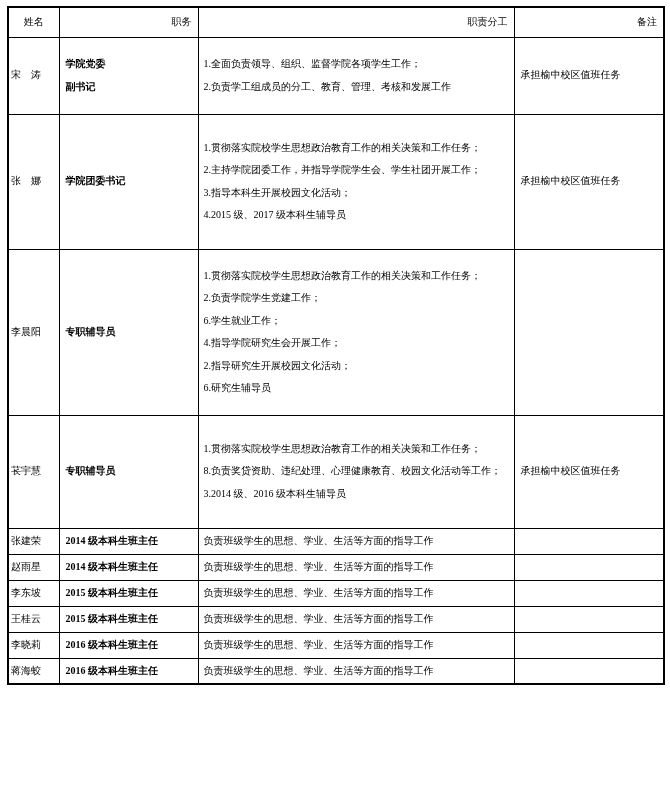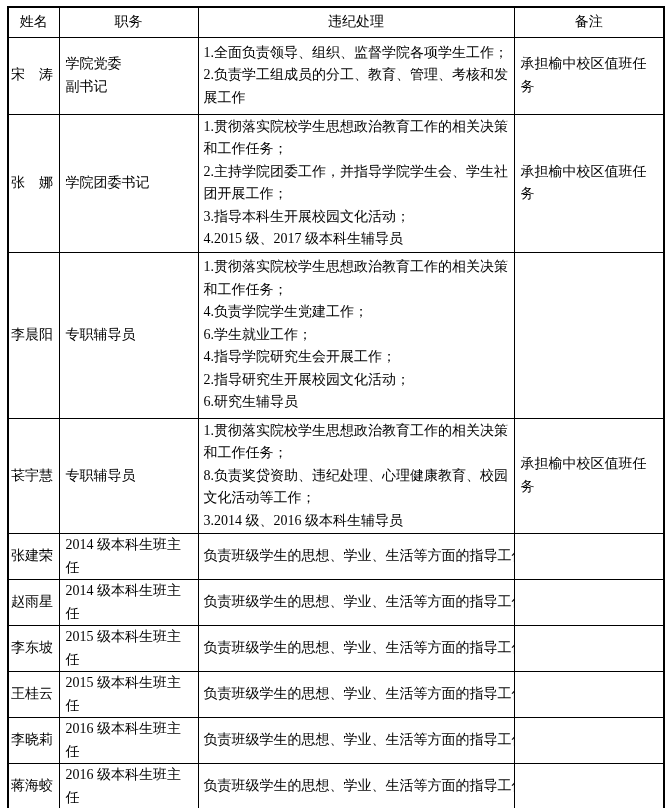--- a/index.html
+++ b/index.html
@@ -21,43 +21,44 @@
   table.duty-table {
     border-collapse: collapse;
     table-layout: fixed;
     width: 656px;
     margin: 6px 0 0 7px;
     border: 2px solid #000000;
   }
   .duty-table th,
   .duty-table td {
     border: 1px solid #000000;
-    font-size: 14px;
+    font-size: 10px;
     font-weight: normal;
     vertical-align: middle;
     overflow: hidden;
     box-sizing: border-box;
   }
   .duty-table th {
-    text-align: center;
+    text-align: right;
     padding: 0 6px;
   }
   .duty-table th.center {
     text-align: center;
     padding: 0 2px;
   }
   td.name-cell {
     text-align: left;
     padding: 0 2px;
     line-height: 22.5px;
   }
   td.position-cell {
     padding: 0 6px;
     white-space: pre-line;
     line-height: 22.5px;
+    font-weight: bold;
   }
   td.duties-cell {
     padding: 1px 5px;
     line-height: 22.5px;
   }
   td.duties-cell .duty-item {
     margin: 0;
   }
   td.duties-cell .duty-item.single {
     white-space: nowrap;
@@ -75,21 +76,21 @@
     <colgroup>
       <col style="width:51px">
       <col style="width:139px">
       <col style="width:316px">
       <col style="width:150px">
     </colgroup>
     <thead>
         <tr style="height: 30px;">
           <th class="center">姓名</th>
           <th>职务</th>
-          <th>违纪处理</th>
+          <th>职责分工</th>
           <th>备注</th>
         </tr>
       </thead>
     <tbody>
         <tr style="height: 77px;">
           <td class="name-cell">宋　涛</td>
           <td class="position-cell">学院党委
 副书记</td>
           <td class="duties-cell">
             <div class="duty-item">1.全面负责领导、组织、监督学院各项学生工作；</div>
@@ -106,21 +107,21 @@
             <div class="duty-item">3.指导本科生开展校园文化活动；</div>
             <div class="duty-item">4.2015 级、2017 级本科生辅导员</div>
           </td>
           <td class="remark-cell">承担榆中校区值班任务</td>
         </tr>
         <tr style="height: 166px;">
           <td class="name-cell">李晨阳</td>
           <td class="position-cell">专职辅导员</td>
           <td class="duties-cell">
             <div class="duty-item">1.贯彻落实院校学生思想政治教育工作的相关决策和工作任务；</div>
-            <div class="duty-item">4.负责学院学生党建工作；</div>
+            <div class="duty-item">2.负责学院学生党建工作；</div>
             <div class="duty-item">6.学生就业工作；</div>
             <div class="duty-item">4.指导学院研究生会开展工作；</div>
             <div class="duty-item">2.指导研究生开展校园文化活动；</div>
             <div class="duty-item">6.研究生辅导员</div>
           </td>
           <td class="remark-cell"></td>
         </tr>
         <tr style="height: 113px;">
           <td class="name-cell">苌宇慧</td>
           <td class="position-cell">专职辅导员</td>

